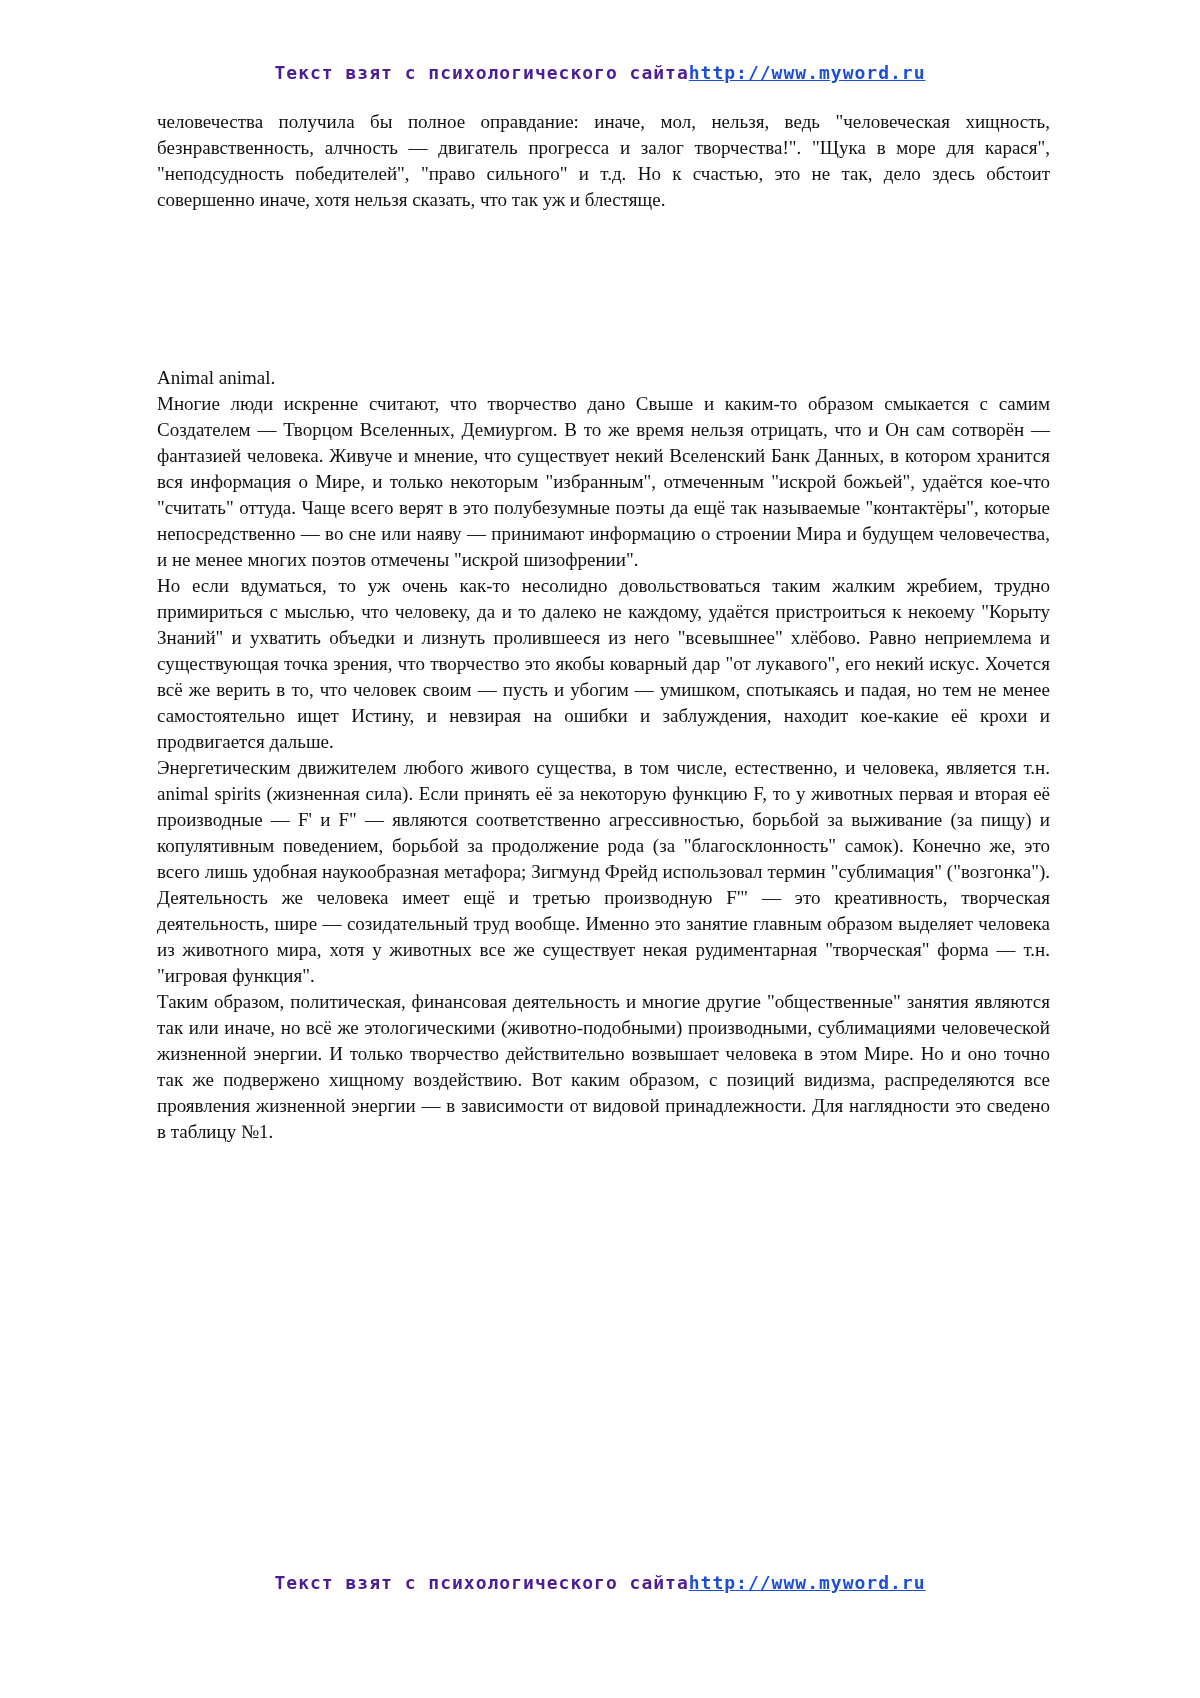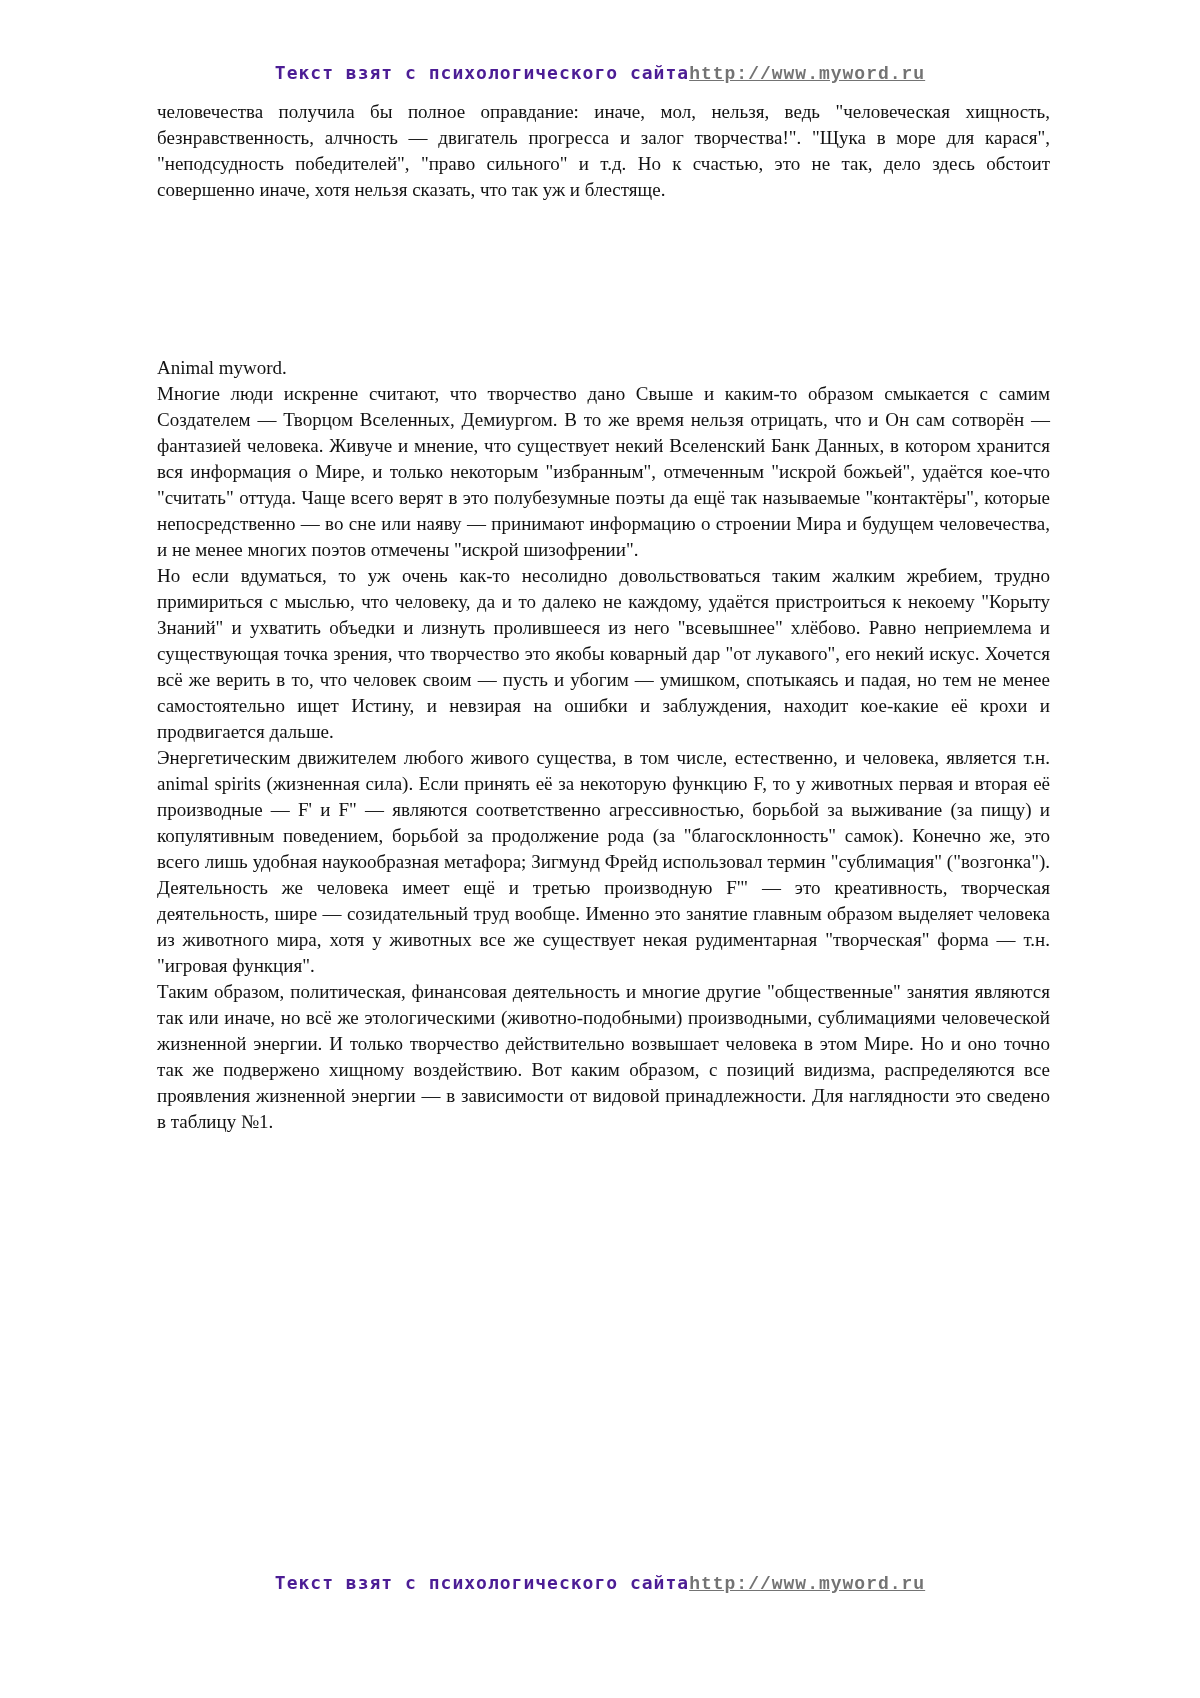--- a/index.html
+++ b/index.html
@@ -25,29 +25,28 @@
     font-size: 18px;
     letter-spacing: 1px;
     white-space: nowrap;
   }
   .site-note.header { top: 62px; }
   .site-note.footer { top: 1572px; }
   .note-label {
     color: #4c1d95;
   }
   .note-link {
-    color: #737373;
+    color: #1d4ed8;
     text-decoration: underline;
     cursor: pointer;
-    font-family: Liberation Mono, monospace;
   }
   .content {
     position: absolute;
     left: 157px;
-    top: 99px;
+    top: 109px;
     width: 893px;
     color: #121212;
     font-size: 19px;
     line-height: 26px;
     text-align: justify;
   }
   .para {
     margin: 0;
     padding: 0;
   }
@@ -64,21 +63,21 @@
 <body>
 
 <div class="page">
 
   <div class="site-note header">
     <span class="note-label">Текст взят с психологического сайта</span><a class="note-link" href="#">http://www.myword.ru</a>
   </div>
 
   <div class="content">
     <p class="para">человечества получила бы полное оправдание: иначе, мол, нельзя, ведь "человеческая хищность, безнравственность, алчность — двигатель прогресса и залог творчества!". "Щука в море для карася", "неподсудность победителей", "право сильного" и т.д. Но к счастью, это не так, дело здесь обстоит совершенно иначе, хотя нельзя сказать, что так уж и блестяще.</p>
-    <h3 class="heading">Animal myword.</h3>
+    <h3 class="heading">Animal animal.</h3>
     <p class="para">Многие люди искренне считают, что творчество дано Свыше и каким-то образом смыкается с самим Создателем — Творцом Вселенных, Демиургом. В то же время нельзя отрицать, что и Он сам сотворён — фантазией человека. Живуче и мнение, что существует некий Вселенский Банк Данных, в котором хранится вся информация о Мире, и только некоторым "избранным", отмеченным "искрой божьей", удаётся кое-что "считать" оттуда. Чаще всего верят в это полубезумные поэты да ещё так называемые "контактёры", которые непосредственно — во сне или наяву — принимают информацию о строении Мира и будущем человечества, и не менее многих поэтов отмечены "искрой шизофрении".</p>
     <p class="para">Но если вдуматься, то уж очень как-то несолидно довольствоваться таким жалким жребием, трудно примириться с мыслью, что человеку, да и то далеко не каждому, удаётся пристроиться к некоему "Корыту Знаний" и ухватить объедки и лизнуть пролившееся из него "всевышнее" хлёбово. Равно неприемлема и существующая точка зрения, что творчество это якобы коварный дар "от лукавого", его некий искус. Хочется всё же верить в то, что человек своим — пусть и убогим — умишком, спотыкаясь и падая, но тем не менее самостоятельно ищет Истину, и невзирая на ошибки и заблуждения, находит кое-какие её крохи и продвигается дальше.</p>
     <p class="para">Энергетическим движителем любого живого существа, в том числе, естественно, и человека, является т.н. animal spirits (жизненная сила). Если принять её за некоторую функцию F, то у животных первая и вторая её производные — F' и F" — являются соответственно агрессивностью, борьбой за выживание (за пищу) и копулятивным поведением, борьбой за продолжение рода (за "благосклонность" самок). Конечно же, это всего лишь удобная наукообразная метафора; Зигмунд Фрейд использовал термин "сублимация" ("возгонка"). Деятельность же человека имеет ещё и третью производную F'" — это креативность, творческая деятельность, шире — созидательный труд вообще. Именно это занятие главным образом выделяет человека из животного мира, хотя у животных все же существует некая рудиментарная "творческая" форма — т.н. "игровая функция".</p>
     <p class="para">Таким образом, политическая, финансовая деятельность и многие другие "общественные" занятия являются так или иначе, но всё же этологическими (животно-подобными) производными, сублимациями человеческой жизненной энергии. И только творчество действительно возвышает человека в этом Мире. Но и оно точно так же подвержено хищному воздействию. Вот каким образом, с позиций видизма, распределяются все проявления жизненной энергии — в зависимости от видовой принадлежности. Для наглядности это сведено в таблицу №1.</p>
   </div>
 
   <div class="site-note footer">
     <span class="note-label">Текст взят с психологического сайта</span><a class="note-link" href="#">http://www.myword.ru</a>
   </div>
 

